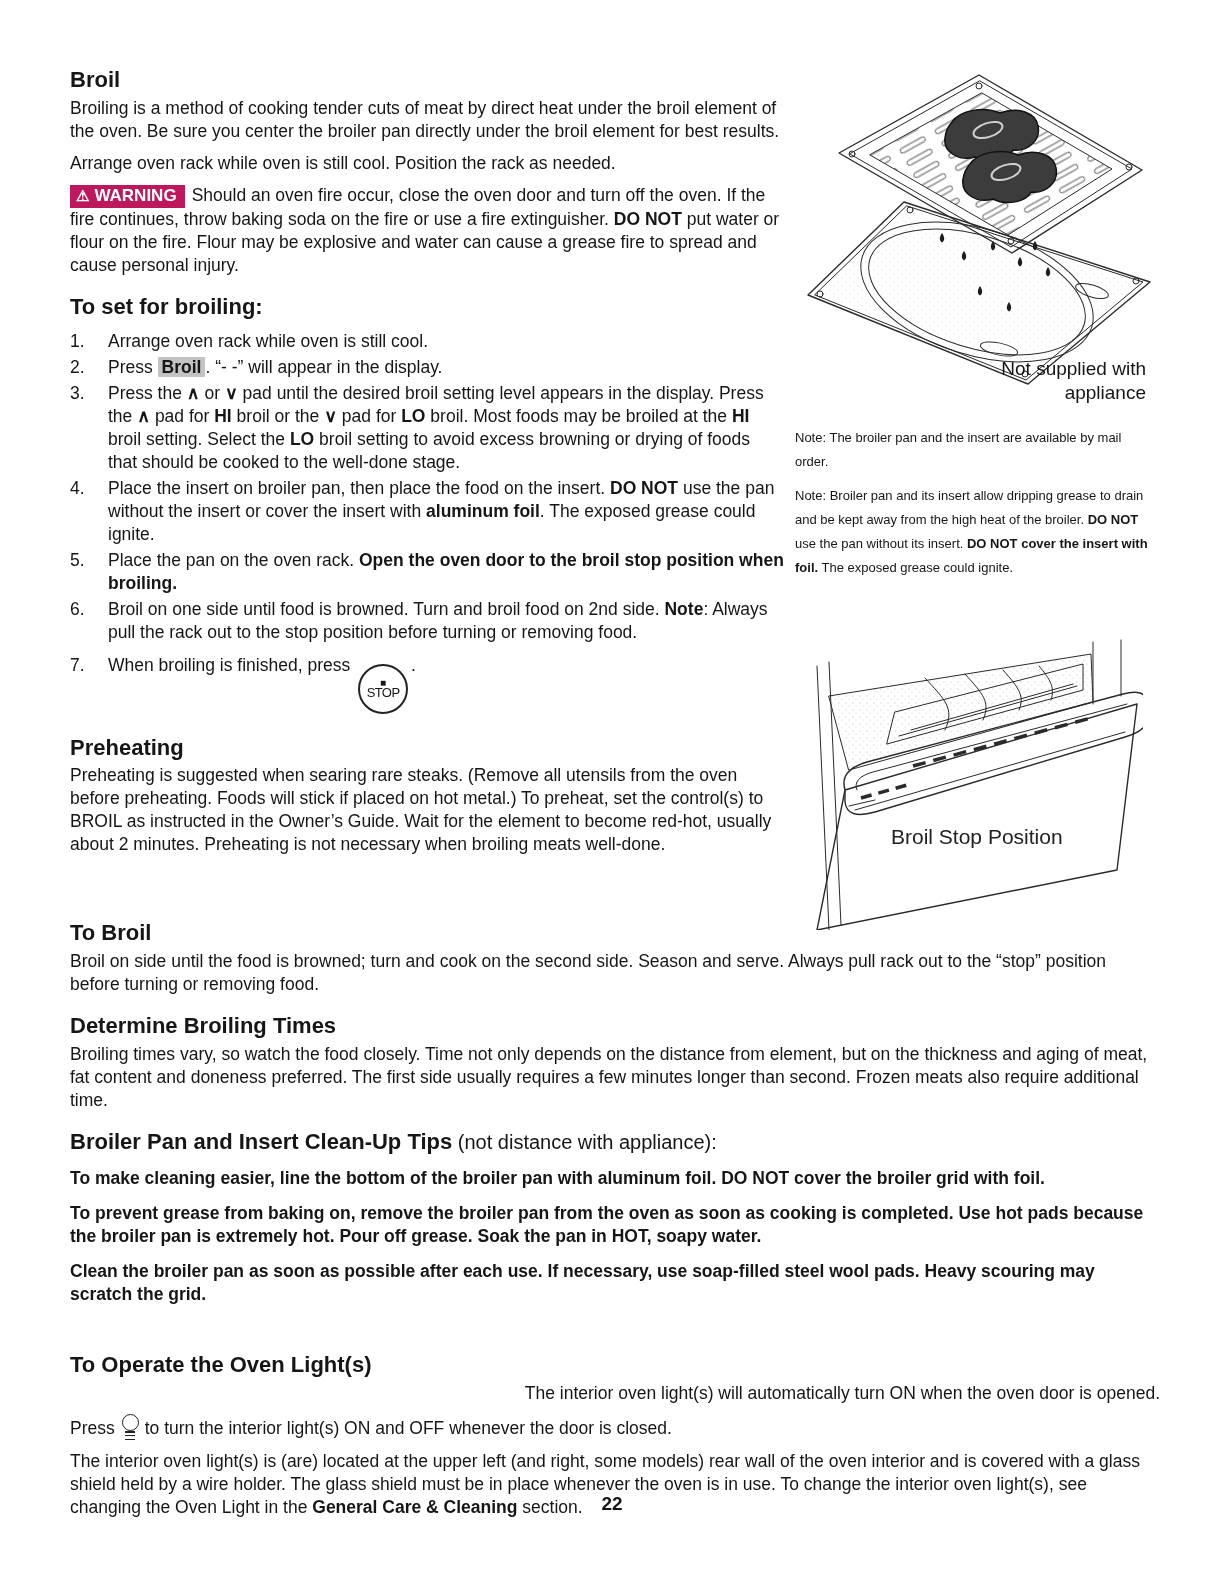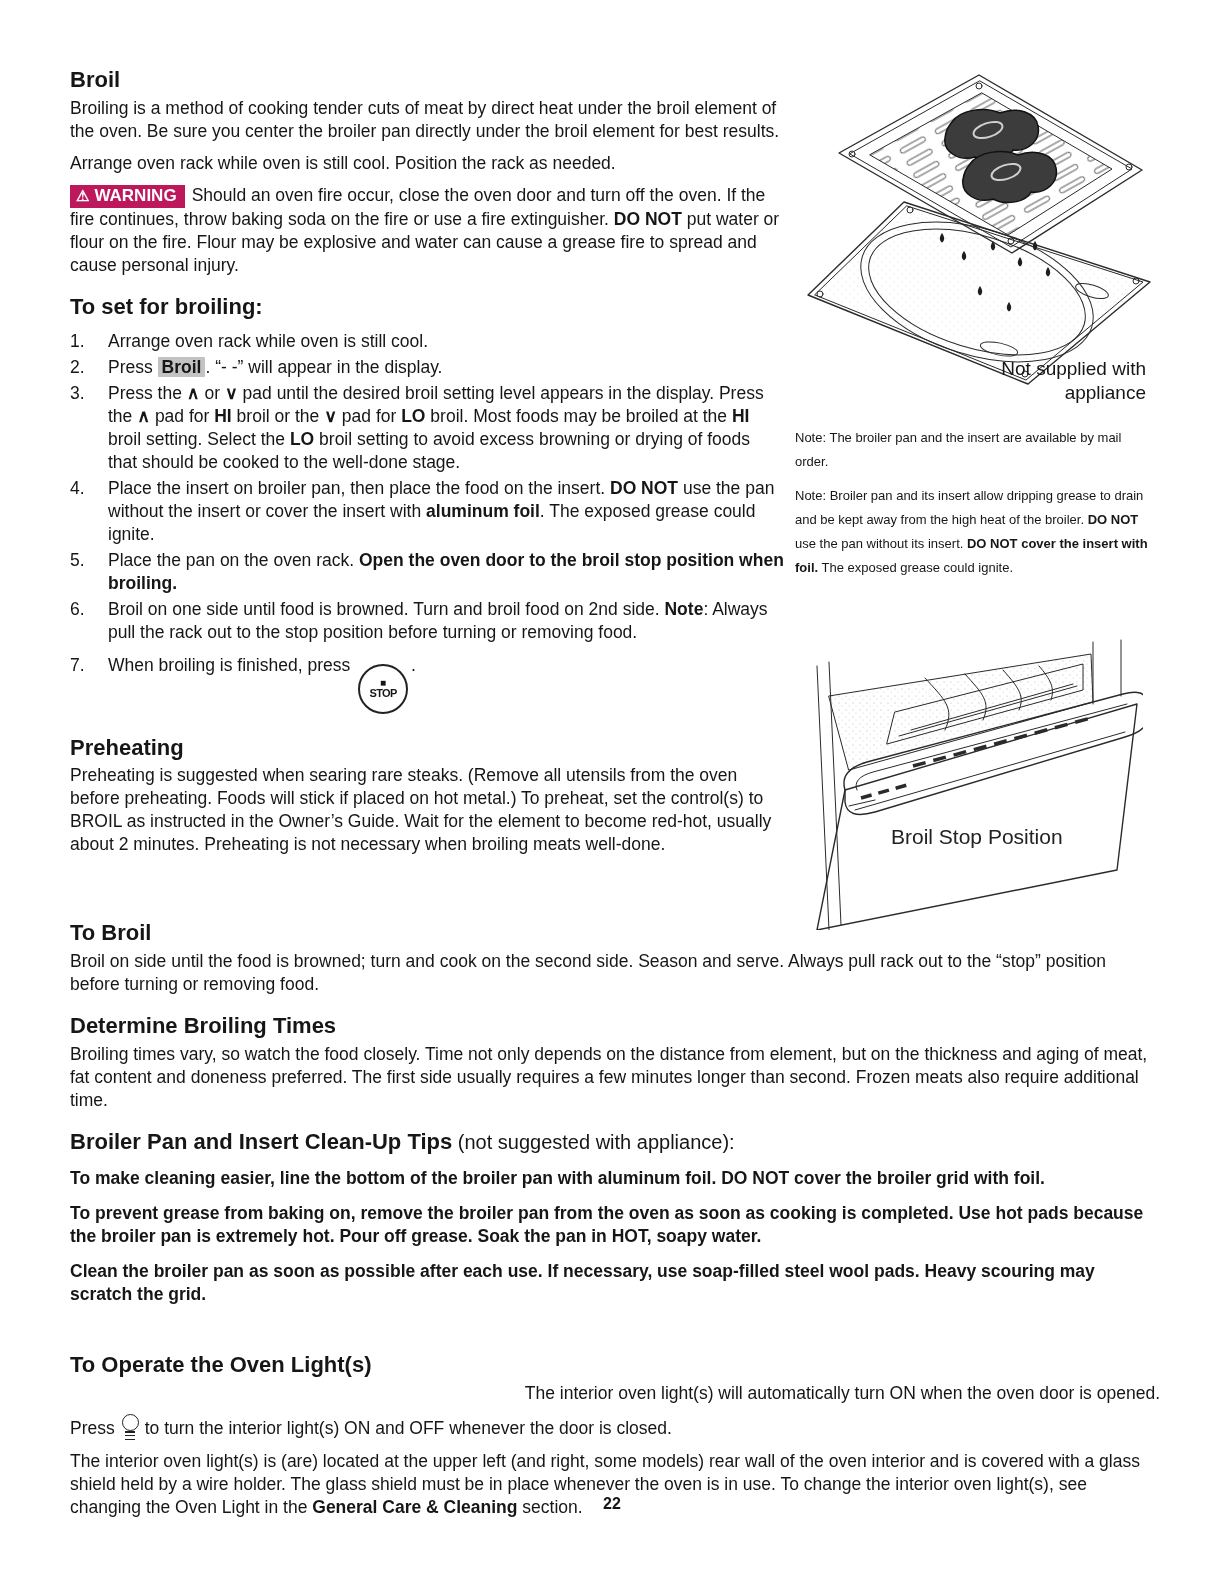--- a/index.html
+++ b/index.html
@@ -22,37 +22,37 @@
   ol.steps{list-style:none;margin:10px 0 0 0;padding:0;}
   ol.steps li{display:flex;margin:0 0 3px 0;}
   ol.steps .num{width:38px;flex:none;}
   ol.steps .li-body{flex:1;}
   .key-btn{display:inline-block;background:#c3c3c3;font-weight:bold;padding:0 4px;
     line-height:20px;border-radius:1px;}
   .stop-key{display:inline-flex;flex-direction:column;align-items:center;justify-content:center;
     width:46px;height:46px;border:2px solid #222;border-radius:50%;vertical-align:-15px;
     margin:0 3px;background:#fff;}
   .stop-sq{font-size:10px;line-height:9px;}
-  .stop-txt{font-size:11px;line-height:12px;font-weight:bold;letter-spacing:-0.6px;}
+  .stop-txt{font-size:13px;line-height:12px;font-weight:normal;letter-spacing:-0.6px;}
   .bulb{display:inline-block;width:20px;height:27px;position:relative;vertical-align:-7px;margin:0 5px;}
   .bulb-glass{position:absolute;left:2px;top:0;width:15px;height:15px;border:1.7px solid #222;border-radius:50%;}
   .bulb-base{position:absolute;left:5px;top:17px;width:10px;height:9px;
     background:repeating-linear-gradient(#222 0 1.6px,transparent 1.6px 3.8px);}
   .pan-fig{position:absolute;left:0;top:0;width:372px;height:335px;}
   .pan-caption{position:absolute;top:297px;right:18px;width:152px;text-align:right;
     font-size:19px;line-height:24px;}
   .notes{position:absolute;left:3px;top:366px;width:354px;font-size:13px;line-height:24px;}
   .notes p{margin:0 0 10px 0;}
   .door-fig{position:absolute;left:3px;top:578px;width:348px;height:292px;}
   .cleanup-head .normal{font-weight:normal;}
   .tight p{margin:12px 0 0 0;font-weight:bold;}
   .lights-head{margin-top:46px;}
   .press-line{margin:6px 0 9px 0;}
   .pageno{position:absolute;left:0;top:1492px;width:1224px;text-align:center;
-    font-weight:bold;font-size:16px;}
+    font-weight:bold;font-size:19px;}
   svg{display:block;}
   .lineart{stroke:#2a2a2a;fill:none;stroke-width:1.4;stroke-linejoin:round;stroke-linecap:round;}
   .thin{stroke-width:1;}
 </style>
 </head>
 <body>
 
 <div class="left-col">
   <h2 style="margin-top:3px;">Broil</h2>
   <p style="margin-top:4px;">Broiling is a method of cooking tender cuts of meat by direct heat under the broil element of the oven. Be sure you center the broiler pan directly under the broil element for best results.</p>
@@ -200,21 +200,21 @@
   </svg>
 </div>
 
 <div class="bottom-col">
   <h2>To Broil</h2>
   <p style="margin-top:4px;">Broil on side until the food is browned; turn and cook on the second side. Season and serve. Always pull rack out to the “stop” position before turning or removing food.</p>
 
   <h2 class="sec-head">Determine Broiling Times</h2>
   <p style="margin-top:4px;">Broiling times vary, so watch the food closely. Time not only depends on the distance from element, but on the thickness and aging of meat, fat content and doneness preferred. The first side usually requires a few minutes longer than second. Frozen meats also require additional time.</p>
 
-  <h2 class="sec-head cleanup-head"><span>Broiler Pan and Insert Clean-Up Tips</span><span class="normal" style="font-size:20px;"> (not suggested with appliance):</span></h2>
+  <h2 class="sec-head cleanup-head"><span>Broiler Pan and Insert Clean-Up Tips</span><span class="normal" style="font-size:20px;"> (not distance with appliance):</span></h2>
   <div class="tight" style="margin-top:2px;">
     <p>To make cleaning easier, line the bottom of the broiler pan with aluminum foil. DO NOT cover the broiler grid with foil.</p>
     <p>To prevent grease from baking on, remove the broiler pan from the oven as soon as cooking is completed. Use hot pads because the broiler pan is extremely hot. Pour off grease. Soak the pan in HOT, soapy water.</p>
     <p>Clean the broiler pan as soon as possible after each use. If necessary, use soap-filled steel wool pads. Heavy scouring may scratch the grid.</p>
   </div>
 
   <h2 class="lights-head">To Operate the Oven Light(s)</h2>
   <p style="margin-top:4px;text-align:right;">The interior oven light(s) will automatically turn ON when the oven door is opened.</p>
   <p class="press-line">
     <span>Press</span><span class="bulb"><span class="bulb-glass"></span><span class="bulb-base"></span></span><span>to turn the interior light(s) ON and OFF whenever the door is closed.</span>

